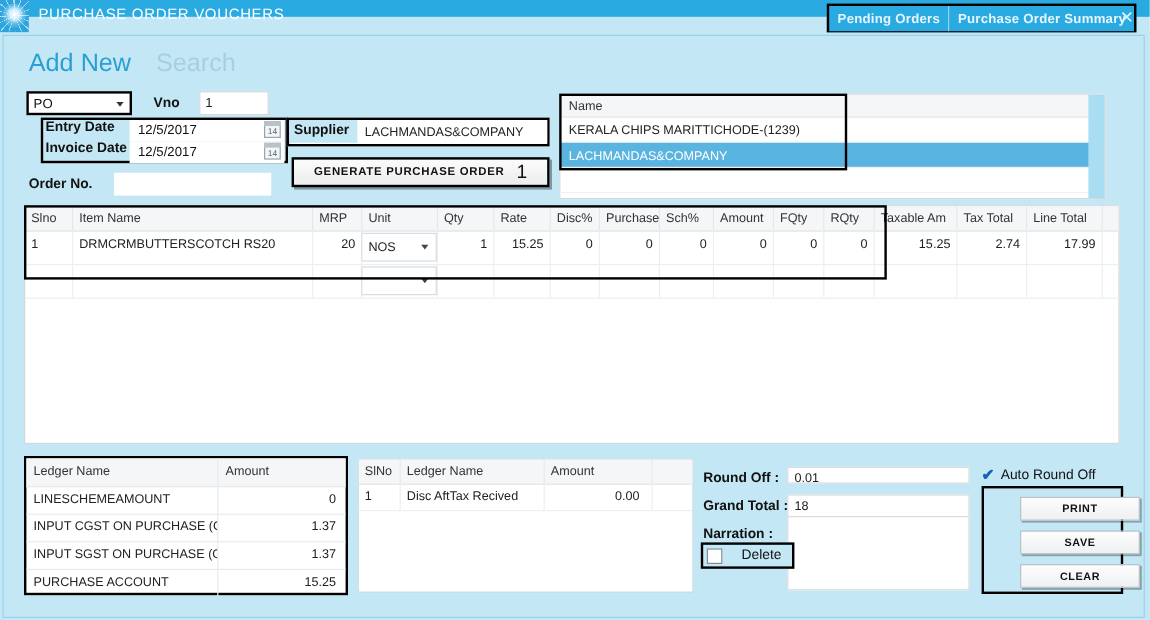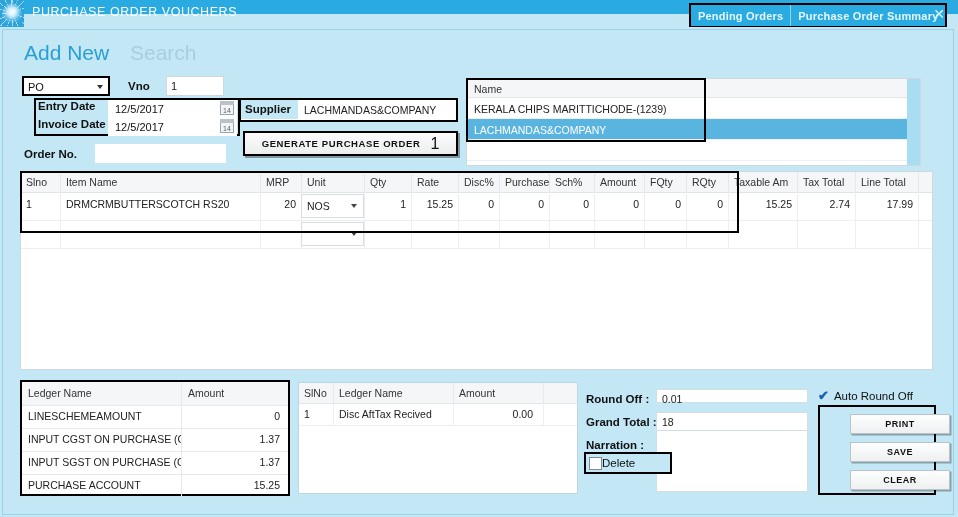--- a/index.html
+++ b/index.html
@@ -155,22 +155,22 @@
   .l2d{position:absolute;top:0;height:22px;font-size:10.5px;color:#222;padding:5px 0 0 5px;
     box-sizing:border-box;border-right:1px solid #eceff1;}
   .l2d.num{text-align:right;padding-right:10px;}
 
   
   .tot-lbl{position:absolute;font-size:11.5px;color:#111;font-weight:bold;}
   .tot-inp{position:absolute;background:#fff;border:1px solid #d4dde2;box-sizing:border-box;
     font-size:10.5px;color:#222;padding:3px 0 0 5px;}
   .narr-box{position:absolute;left:656px;top:430px;width:152px;height:62px;background:#fff;
     border:1px solid #d4dde2;box-sizing:border-box;}
-  .delete-box{position:absolute;left:584px;top:452px;width:88px;height:22px;border:2.5px solid #000;
-    box-sizing:border-box;background:#c3e7f4;display:flex;align-items:center;gap:0;padding-left:3px;}
+  .delete-box{position:absolute;left:584px;top:452px;width:78px;height:22px;border:2.5px solid #000;
+    box-sizing:border-box;background:#c3e7f4;display:flex;align-items:center;gap:16px;padding-left:3px;}
   .cbx{width:13px;height:13px;background:#fff;border:1px solid #7f8c93;box-sizing:border-box;}
   .delete-box .dl{font-size:11.5px;color:#111;}
 
   .auto-round{position:absolute;left:818px;top:389px;display:flex;align-items:center;gap:5px;}
   .tick{color:#1a5fb4;font-size:13px;font-weight:bold;line-height:1;}
   .auto-round .ar{font-size:11.5px;color:#111;}
 
   .btn-group{position:absolute;left:818px;top:405px;width:118px;height:90px;border:2.5px solid #000;
     box-sizing:border-box;}
   .abtn{position:absolute;left:6px;width:100px;height:20px;border:1px solid #b9c3c8;

